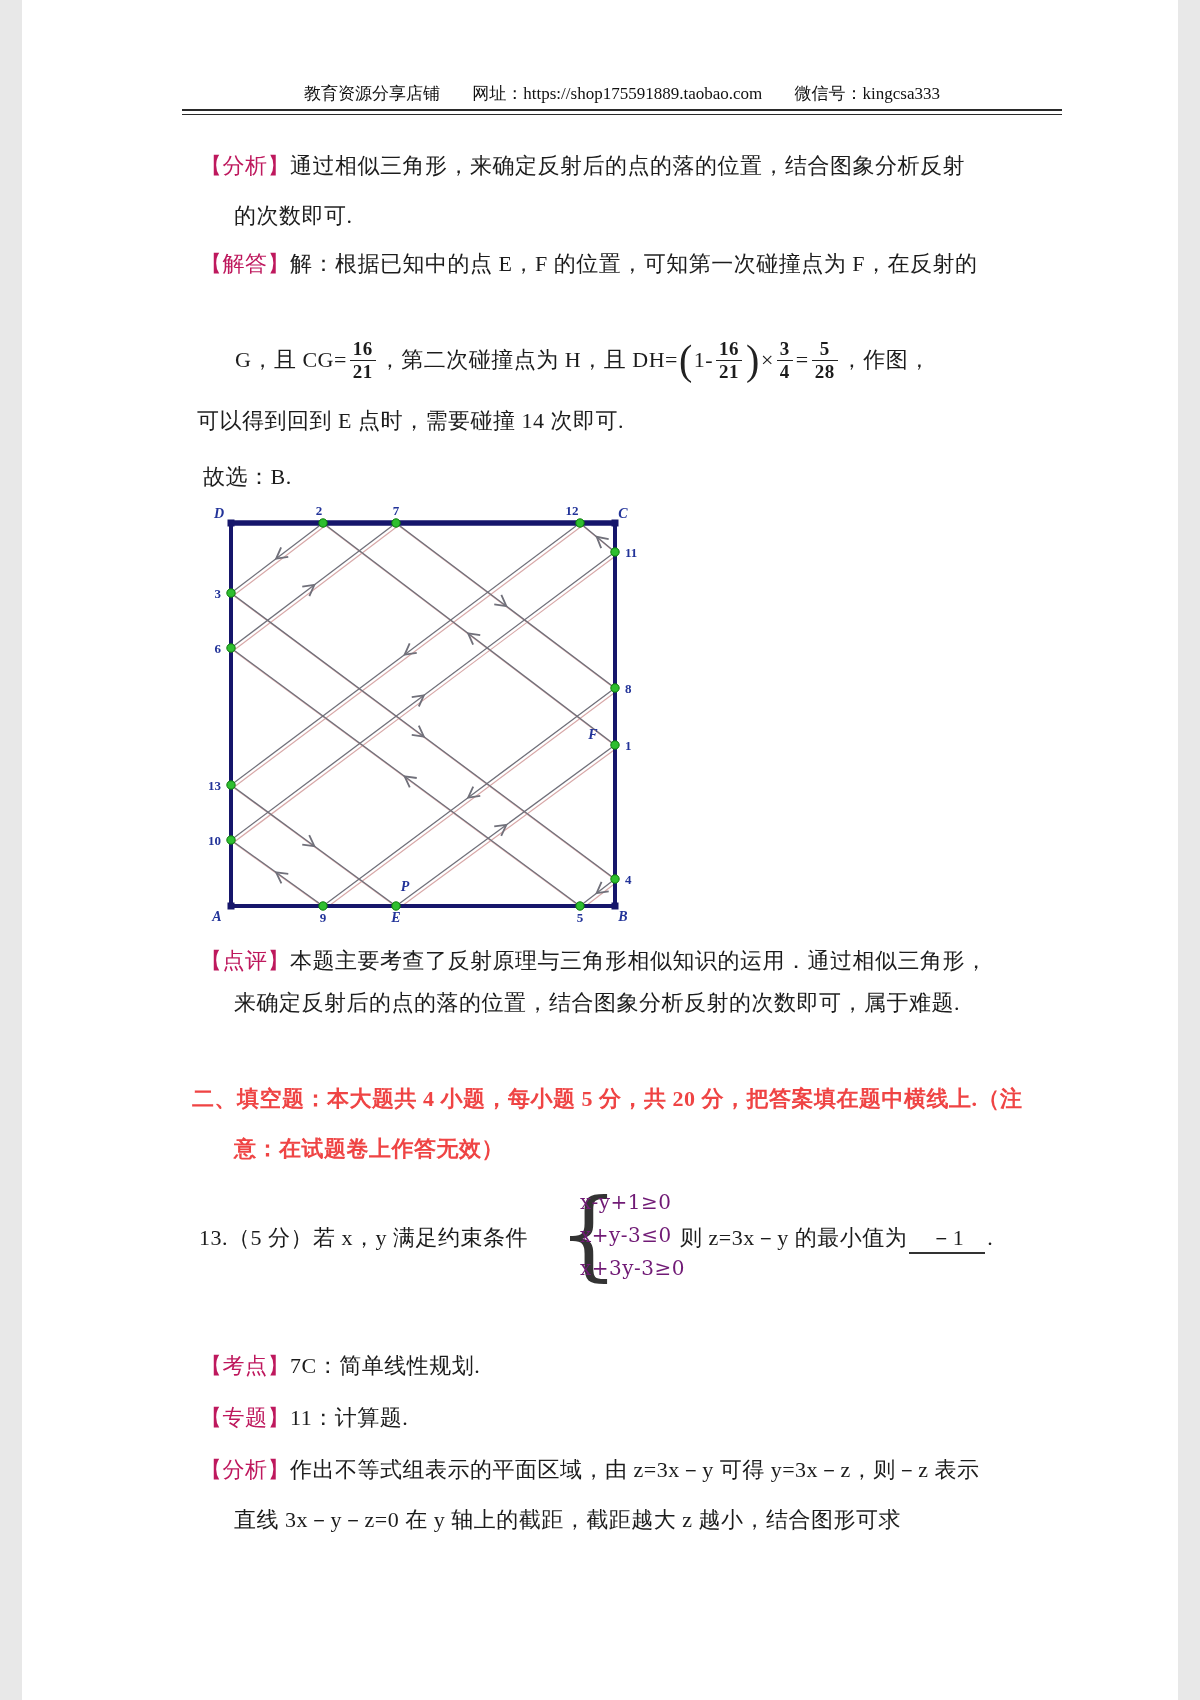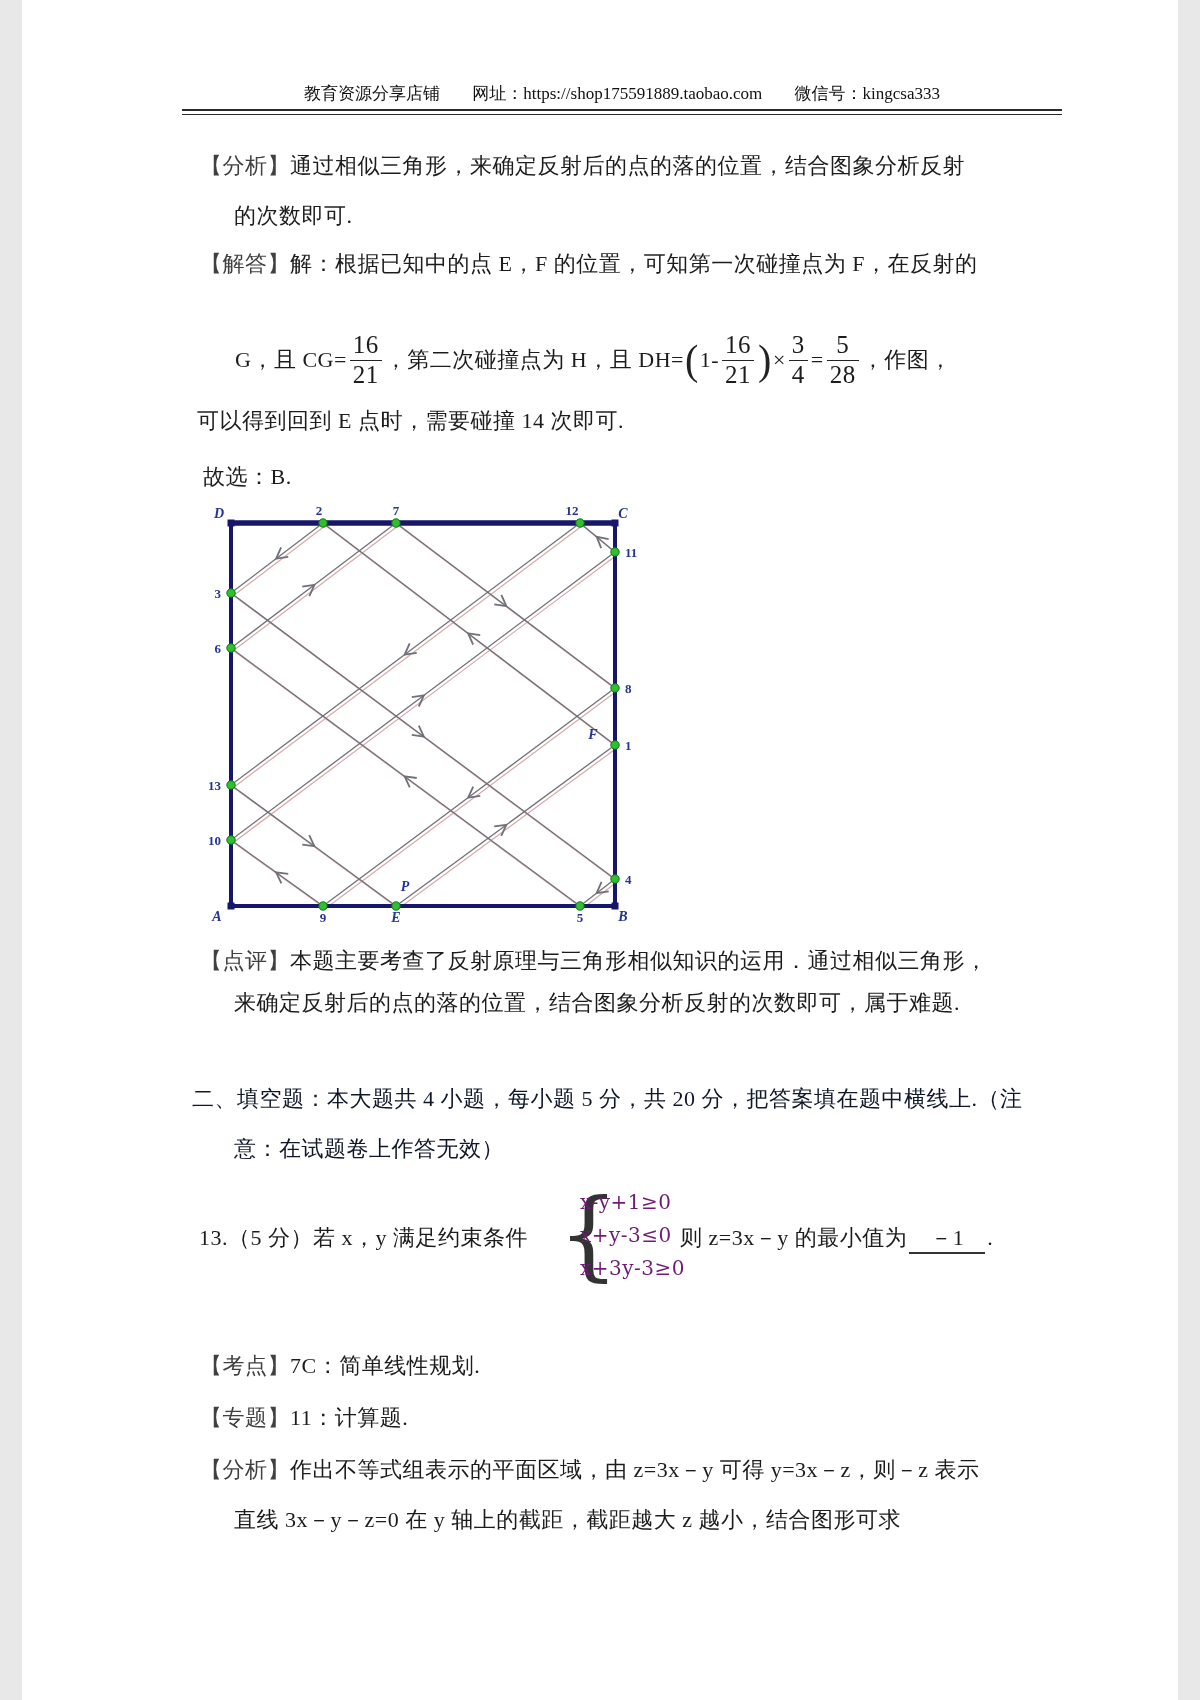--- a/index.html
+++ b/index.html
@@ -14,26 +14,26 @@
   }
   .hdr span{margin:0 14px;}
   .rule{
     position:absolute;top:109px;left:160px;width:880px;height:3px;
     border-top:2px solid #2a2a2a;border-bottom:1px solid #2a2a2a;
   }
   .ln{
     position:absolute;font-size:22px;line-height:28px;white-space:nowrap;
     letter-spacing:0.5px;
   }
-  .blu{color:#404040;}
-  .b{font-weight:normal;color:#0f172a;}
+  .blu{color:#be185d;}
+  .b{font-weight:bold;color:#ef4444;}
   .fracline{display:flex;align-items:center;height:56px;}
   .frac{
     display:inline-flex;flex-direction:column;text-align:center;
-    font-size:25px;line-height:1.15;margin:15px 3px;vertical-align:middle;
+    font-size:19px;line-height:1.15;margin:15px 3px;vertical-align:middle;font-weight:bold;
   }
   .frac .num{border-bottom:1.5px solid #222;padding:0 3px;}
   .frac .den{padding:0 3px;text-align:right;}
   .bigp{font-size:40px;font-weight:300;line-height:1;margin:0 1px;color:#222;transform:scaleY(1.05);display:inline-block;}
   .brace{
     position:absolute;font-family:"DejaVu Serif",serif;font-size:96px;font-weight:200;
     color:#333;line-height:104px;transform:scaleY(1.02);
   }
   .cons{
     position:absolute;font-family:"DejaVu Serif","Liberation Serif",serif;

